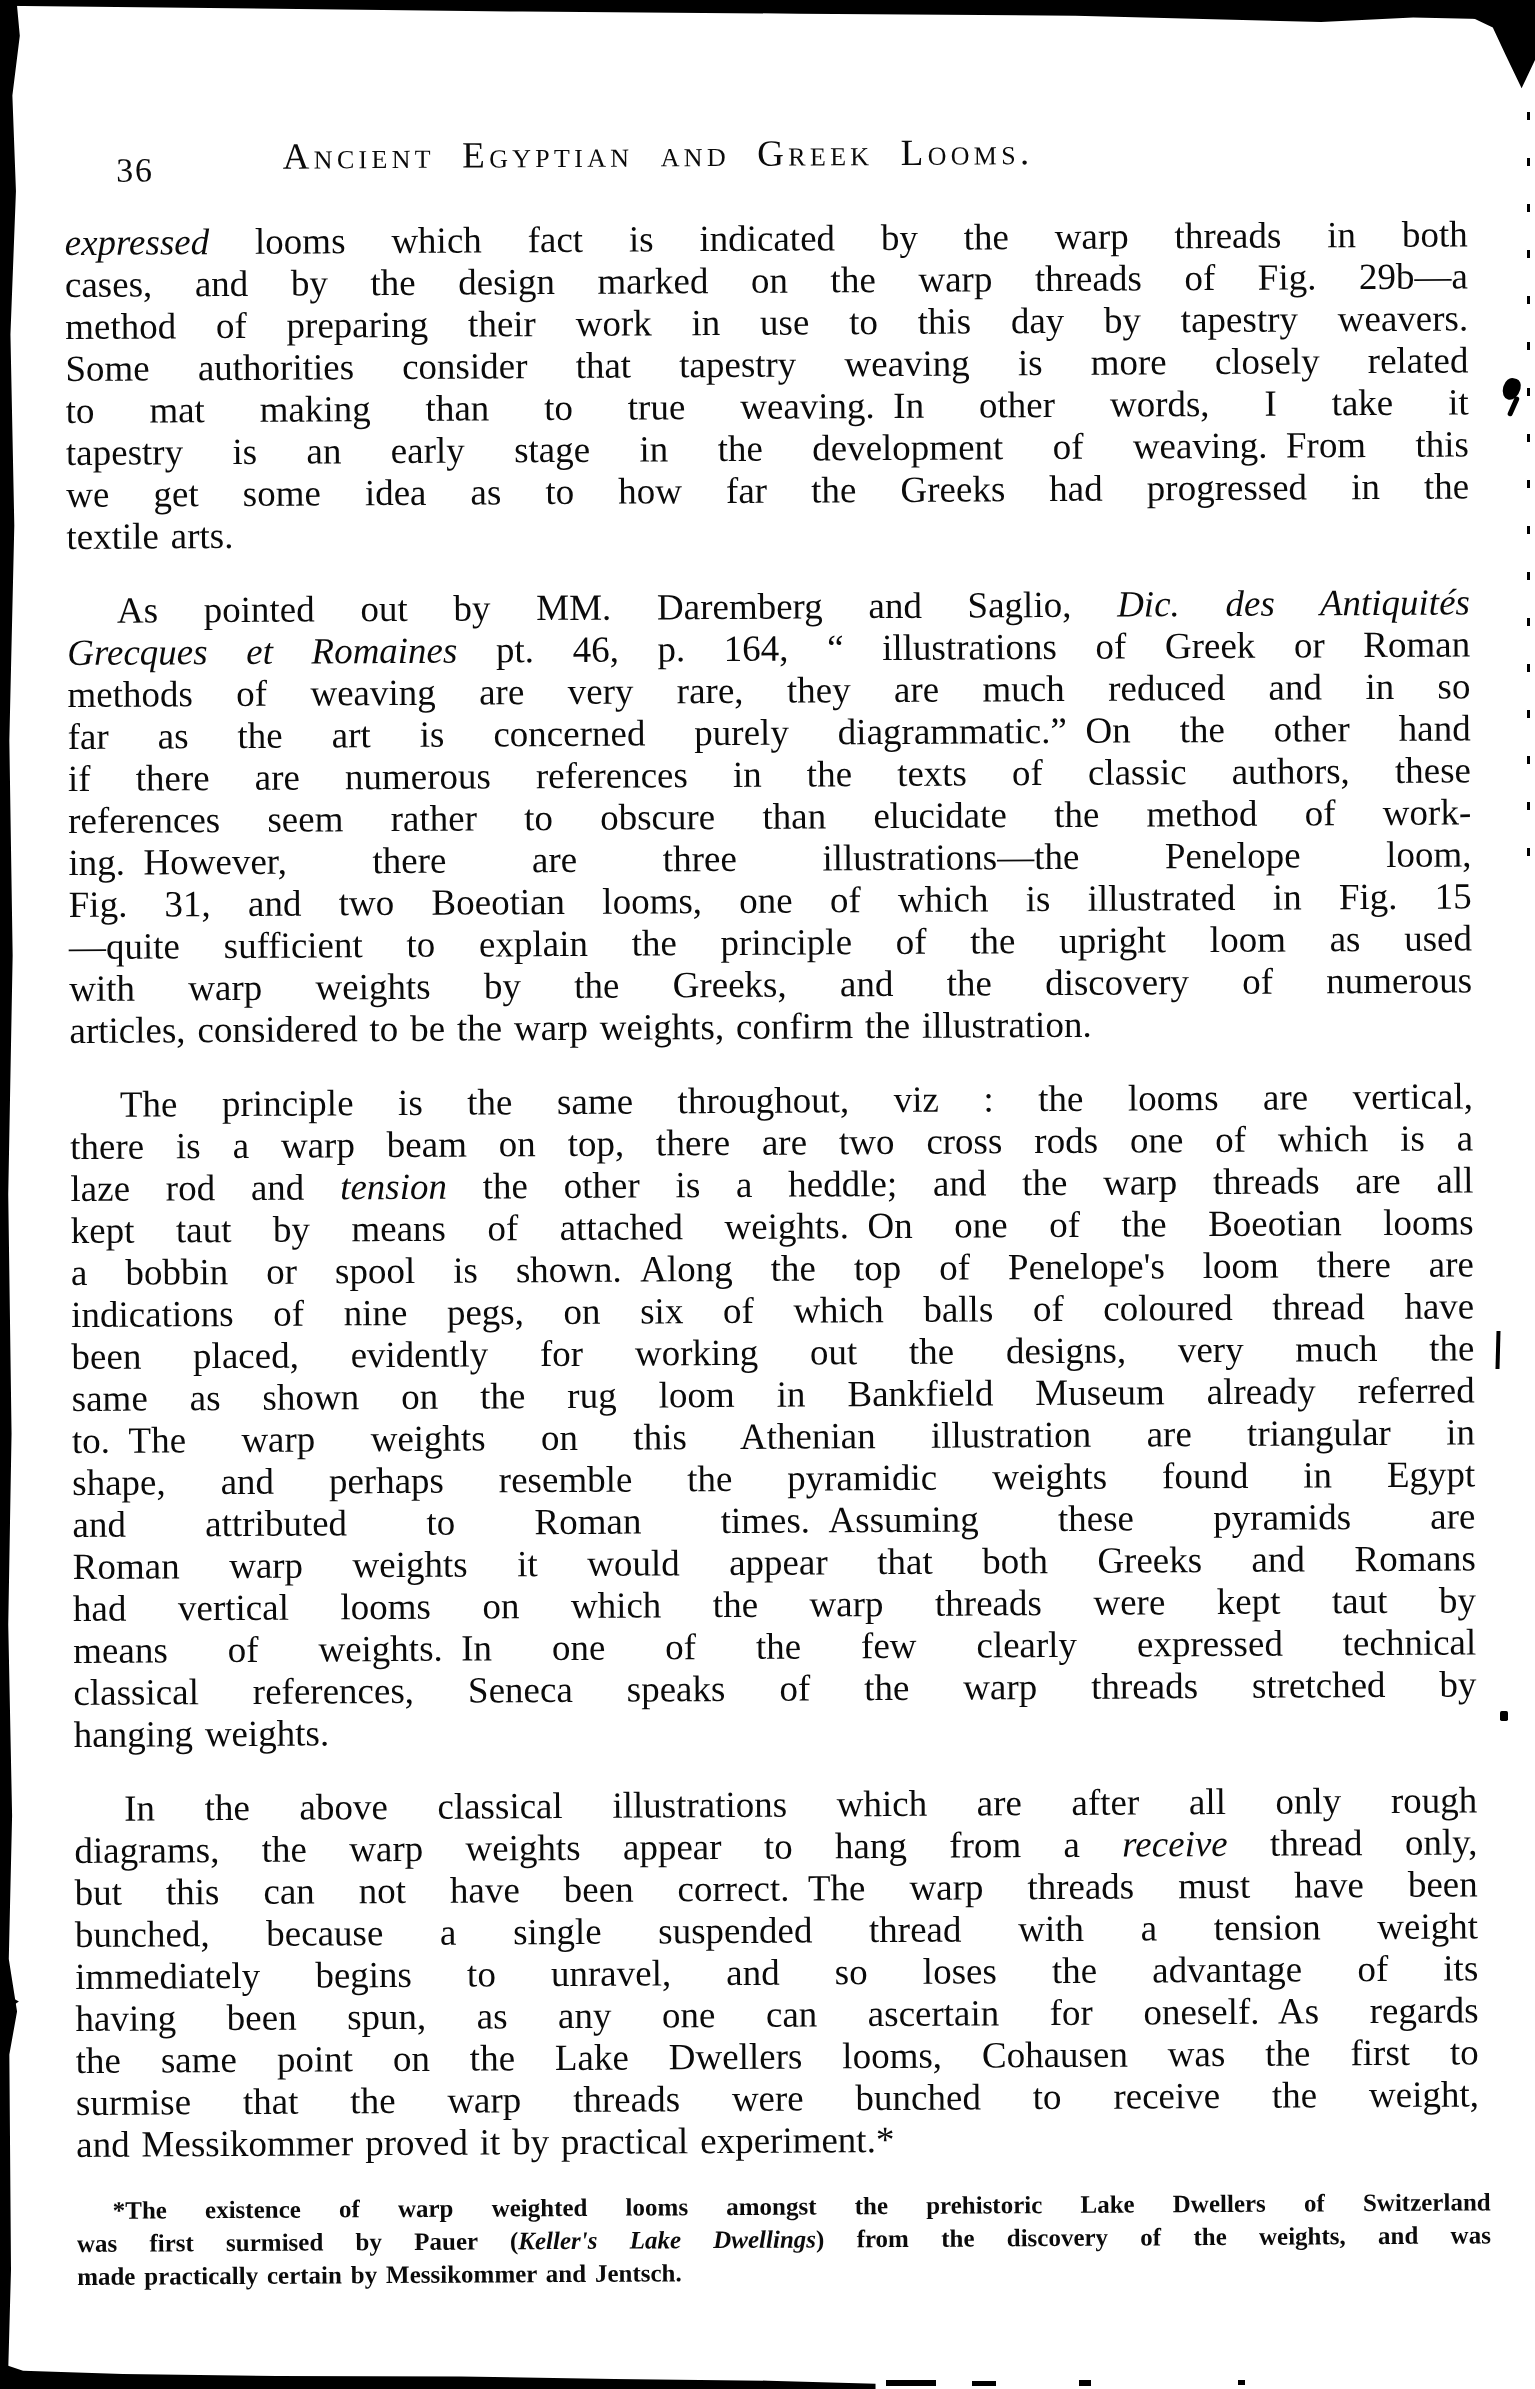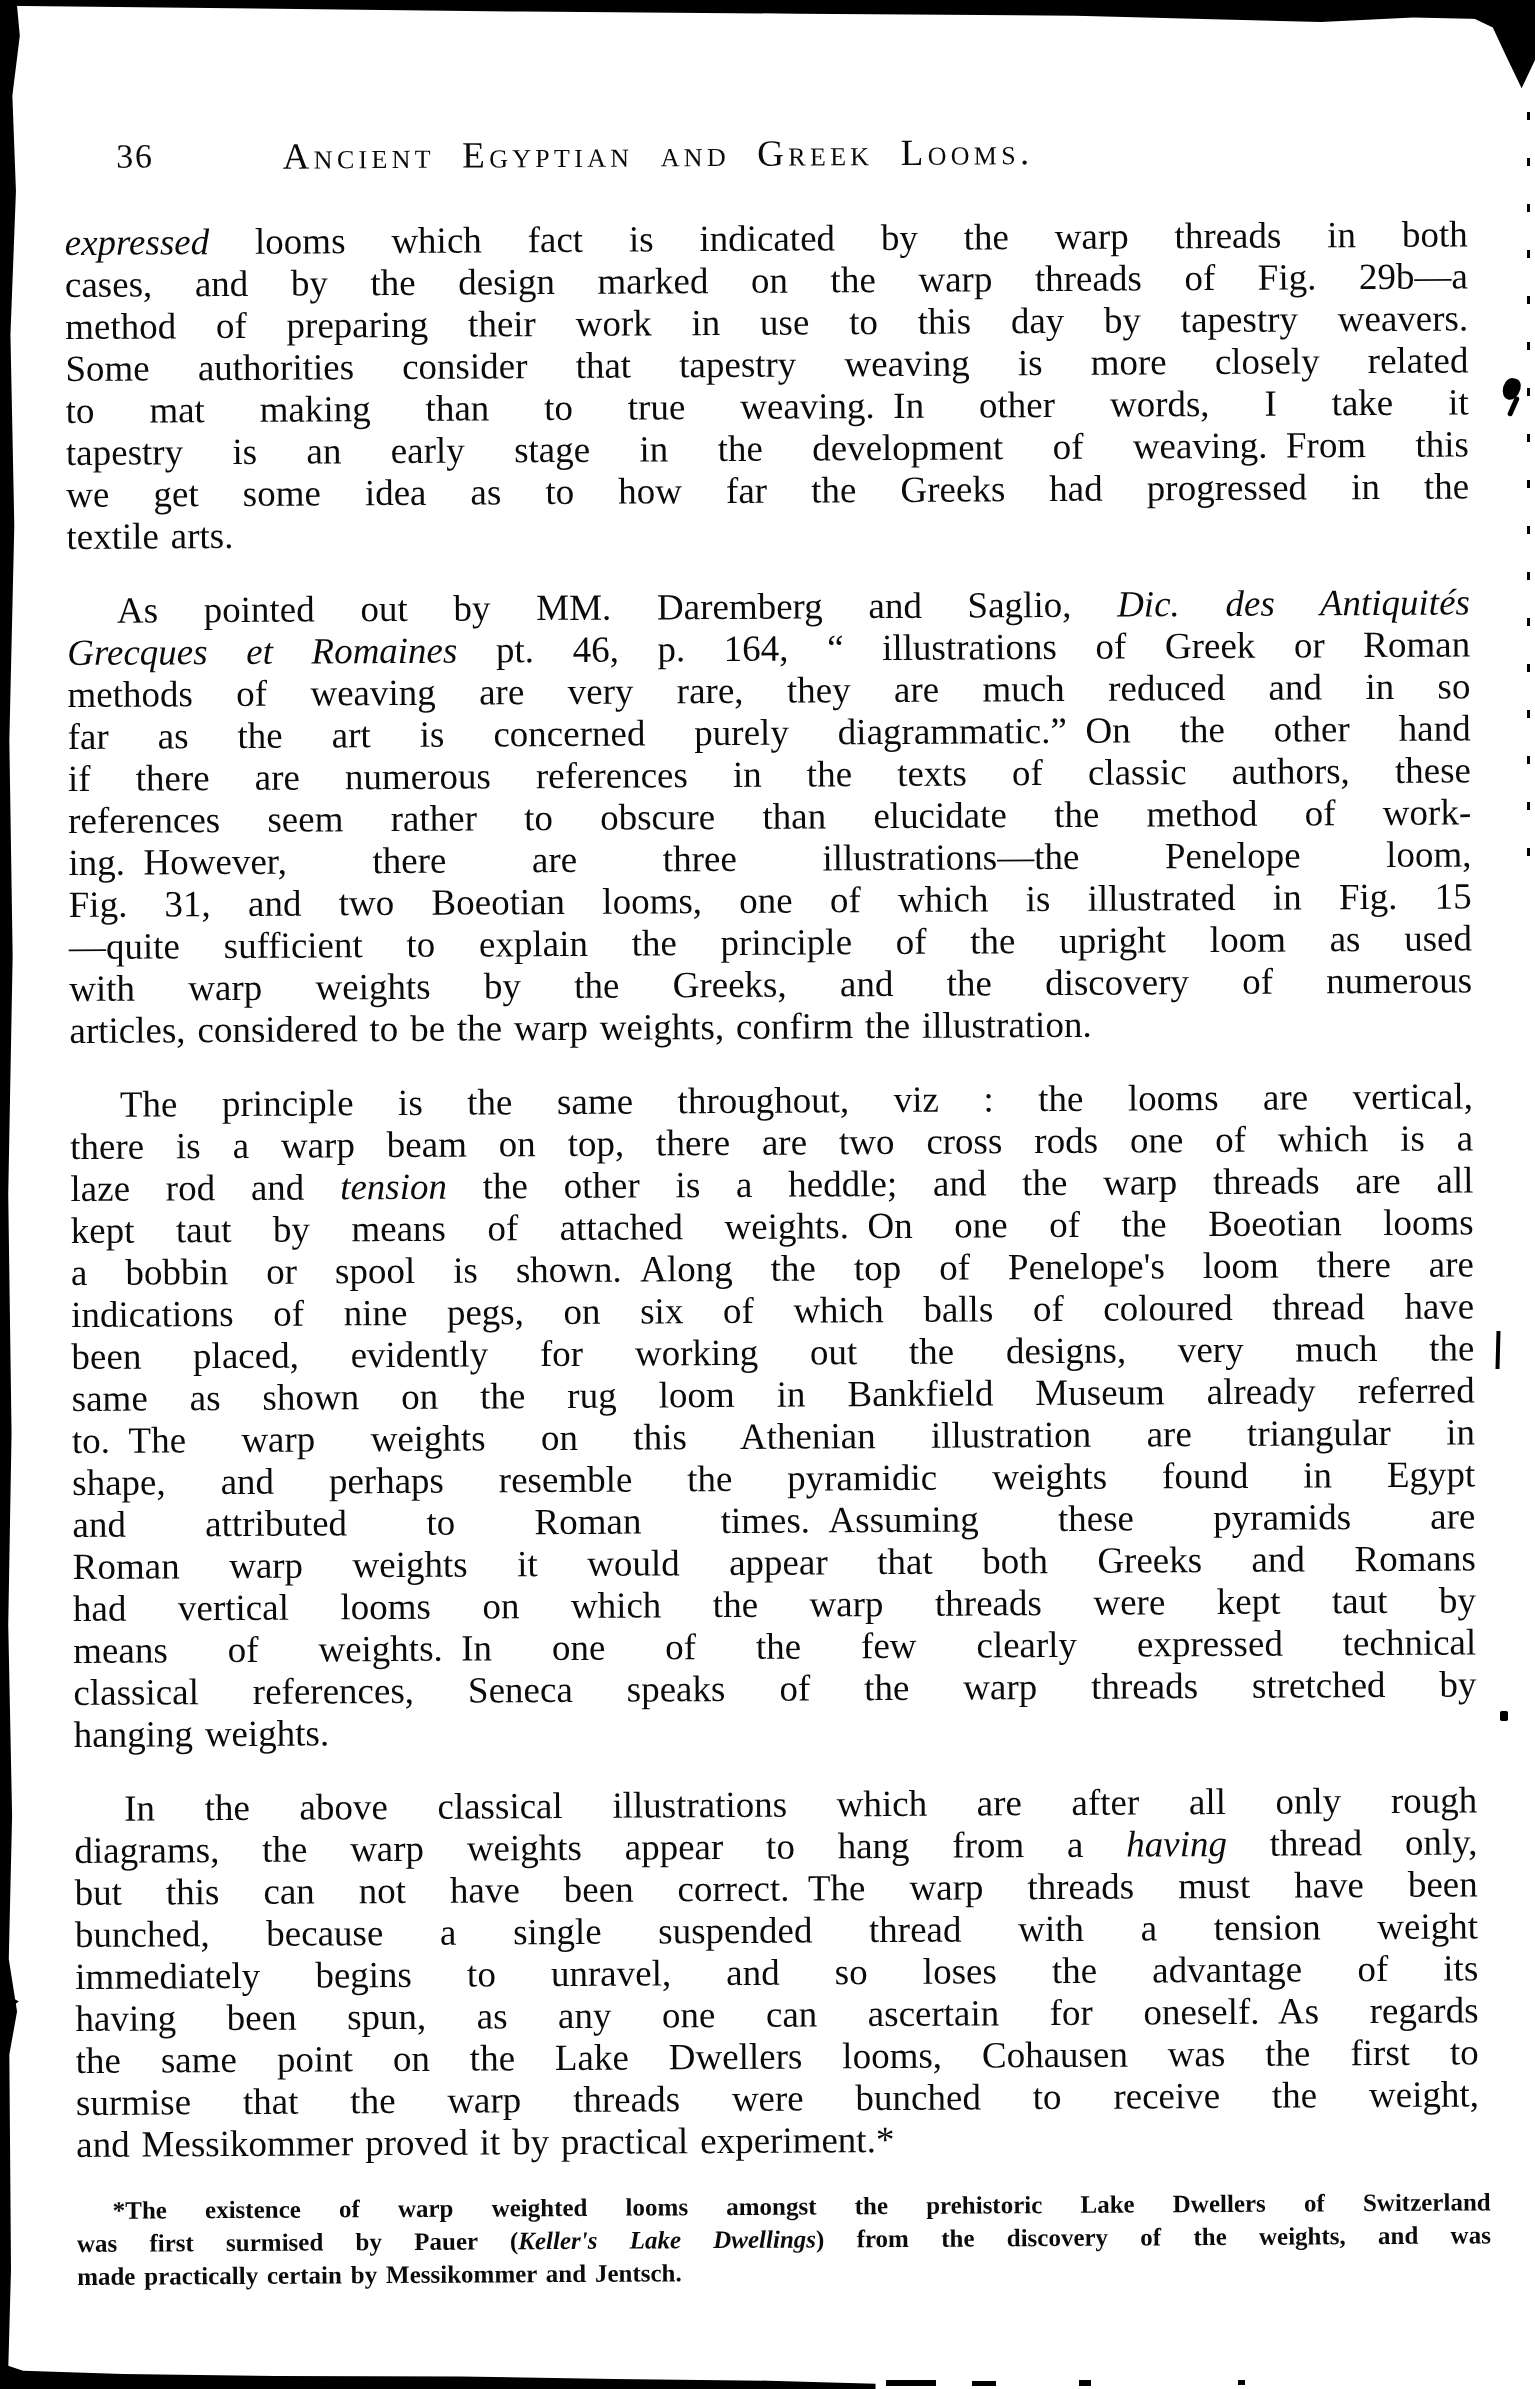--- a/index.html
+++ b/index.html
@@ -6,21 +6,21 @@
   .page {
     position:relative; width:1536px; height:2389px;
     background:#ffffff; overflow:hidden;
     font-family:"Liberation Serif", serif; color:#0b0b0b;
   }
   .content {
     position:absolute; left:64px; top:136px; width:1403px;
     transform:rotate(-0.35deg); transform-origin:left top;
   }
   header.pagehead { position:relative; height:48px; margin-bottom:38px; }
-  .pagenum { position:absolute; left:52px; top:2px; font-size:34px; letter-spacing:1.7px; }
+  .pagenum { position:absolute; left:52px; top:16px; font-size:34px; letter-spacing:1.7px; }
   .title {
     position:absolute; left:0; right:215px; top:0; margin:0;
     text-align:center; font-size:37px; font-weight:normal;
     font-variant:small-caps; letter-spacing:4.3px; word-spacing:13.8px;
   }
   .text-block { font-size:37px; line-height:42px; }
   .para { margin-top:32px; }
   .para:first-child { margin-top:0; }
   .line { text-align:justify; text-align-last:justify; word-spacing:2.6px; }
   .line.last { text-align-last:left; }
@@ -112,21 +112,21 @@
           <div class="line"><span class="seg">shape, and perhaps resemble the pyramidic weights found in Egypt</span></div>
           <div class="line"><span class="seg">and attributed to Roman times. Assuming these pyramids are</span></div>
           <div class="line"><span class="seg">Roman warp weights it would appear that both Greeks and Romans</span></div>
           <div class="line"><span class="seg">had vertical looms on which the warp threads were kept taut by</span></div>
           <div class="line"><span class="seg">means of weights. In one of the few clearly expressed technical</span></div>
           <div class="line"><span class="seg">classical references, Seneca speaks of the warp threads stretched by</span></div>
           <div class="line last"><span class="seg">hanging weights.</span></div>
         </div>
         <div class="para">
           <div class="line indent"><span class="seg">In the above classical illustrations which are after all only rough</span></div>
-          <div class="line"><span class="seg">diagrams, the warp weights appear to hang from a </span><span class="seg italic">having</span><span class="seg"> thread only,</span></div>
+          <div class="line"><span class="seg">diagrams, the warp weights appear to hang from a </span><span class="seg italic">receive</span><span class="seg"> thread only,</span></div>
           <div class="line"><span class="seg">but this can not have been correct. The warp threads must have been</span></div>
           <div class="line"><span class="seg">bunched, because a single suspended thread with a tension weight</span></div>
           <div class="line"><span class="seg">immediately begins to unravel, and so loses the advantage of its</span></div>
           <div class="line"><span class="seg">having been spun, as any one can ascertain for oneself. As regards</span></div>
           <div class="line"><span class="seg">the same point on the Lake Dwellers looms, Cohausen was the first to</span></div>
           <div class="line"><span class="seg">surmise that the warp threads were bunched to receive the weight,</span></div>
           <div class="line last"><span class="seg">and Messikommer proved it by practical experiment.*</span></div>
         </div>
       </main>
     <footer class="footnote" id="footnote">

